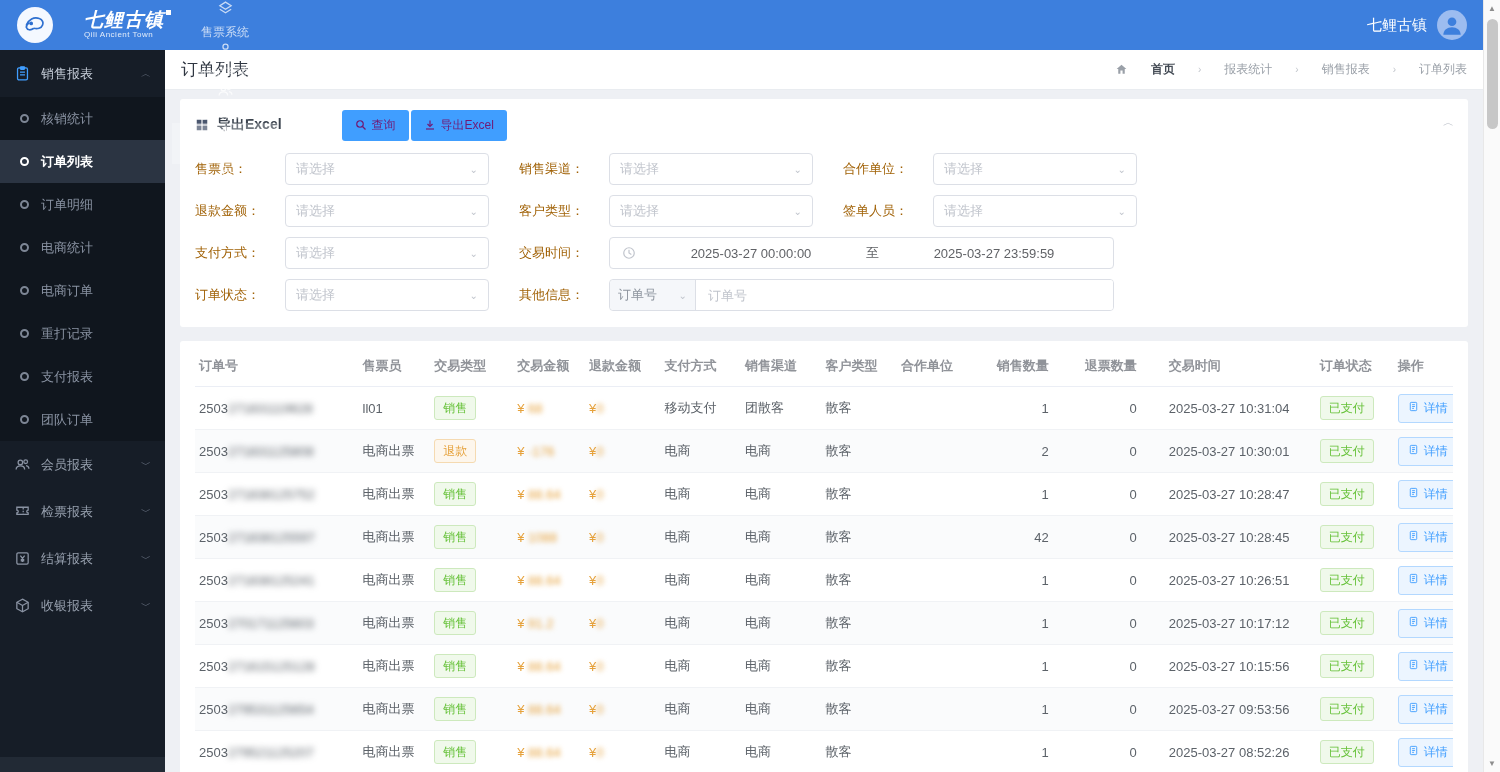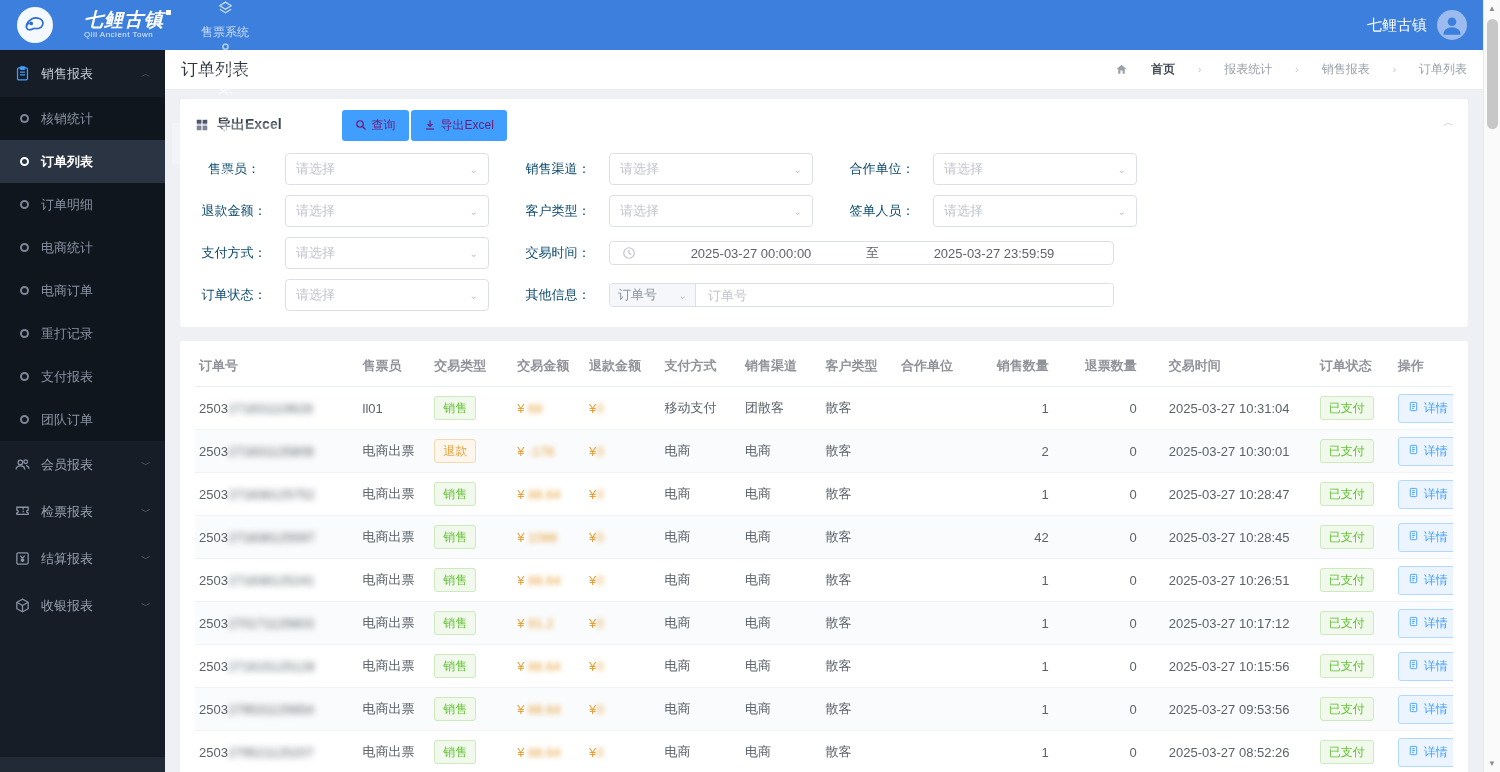--- a/index.html
+++ b/index.html
@@ -64,24 +64,24 @@
   .btn { display:inline-flex; align-items:center; gap:5px; border:none; cursor:pointer; font-size:12px; border-radius:3px; padding:7px 13px; }
   .btn-primary { background:#409eff; color:#701a75; }
   .btn svg { width:12px; height:12px; }
   .qc-buttons { margin-left:60px; display:flex; gap:2px; }
   .qc-collapse { position:absolute; right:14px; top:16px; color:#b9bec6; font-size:11px; cursor:pointer; }
 
   .qc-form { margin-top:14px; display:flex; flex-direction:column; gap:10px; }
   .f-row { display:flex; align-items:center; height:32px; }
   .f-item { display:flex; align-items:center; }
   .f-item + .f-item { margin-left:30px; }
-  .f-label { width:90px; text-align:center; padding-right:12px; font-size:13px; color:#0c4a6e; white-space:nowrap; }
+  .f-label { width:90px; text-align:left; padding-right:12px; font-size:13px; color:#a16207; white-space:nowrap; }
   .f-select { width:204px; height:32px; border:1px solid #dcdfe6; border-radius:4px; display:flex; align-items:center; justify-content:space-between; padding:0 10px; font-size:13px; color:#c0c4cc; background:#fff; cursor:pointer; }
   .f-select .chev { color:#c0c4cc; font-size:10px; }
-  .f-wide { width:505px; height:24px; border:1px solid #dcdfe6; border-radius:4px; display:flex; align-items:center; font-size:13px; color:#5a6068; background:#fff; }
+  .f-wide { width:505px; height:32px; border:1px solid #dcdfe6; border-radius:4px; display:flex; align-items:center; font-size:13px; color:#5a6068; background:#fff; }
   .time-box { padding:0 12px; gap:0; }
   .clock-icon { width:14px; height:14px; color:#c0c4cc; margin-right:8px; }
   .time-start,.time-end { flex:1; text-align:center; color:#606266; }
   .time-sep { color:#606266; padding:0 8px; }
   .other-box { overflow:hidden; }
   .other-select { width:86px; height:100%; background:#f5f7fa; border-right:1px solid #dcdfe6; border-radius:4px 0 0 4px; display:flex; align-items:center; justify-content:space-between; padding:0 8px; color:#8d949e; cursor:pointer; }
   .other-select .chev { color:#c0c4cc; font-size:10px; }
   .other-input { flex:1; border:none; outline:none; height:100%; padding:0 12px; font-size:13px; color:#606266; }
   .other-input::placeholder { color:#c0c4cc; }
 

